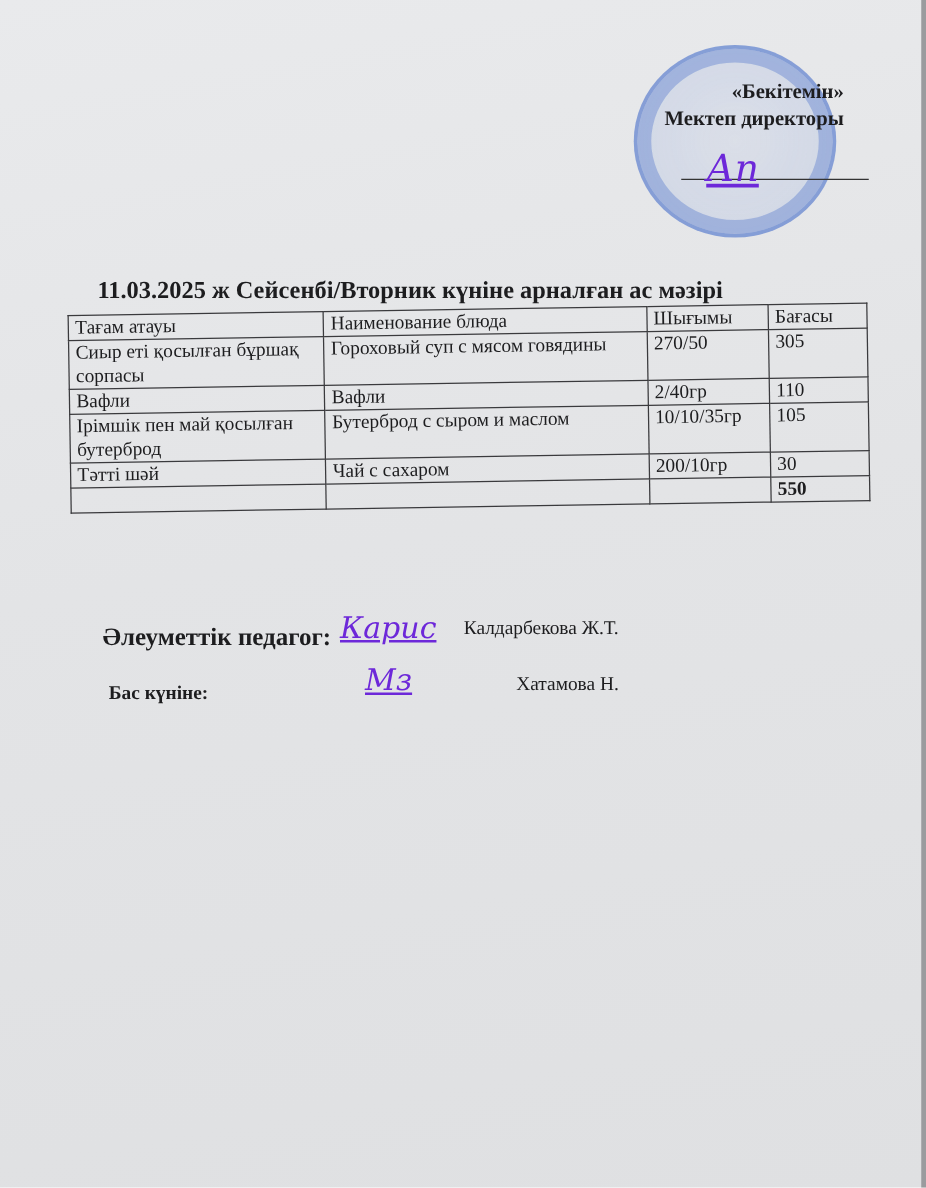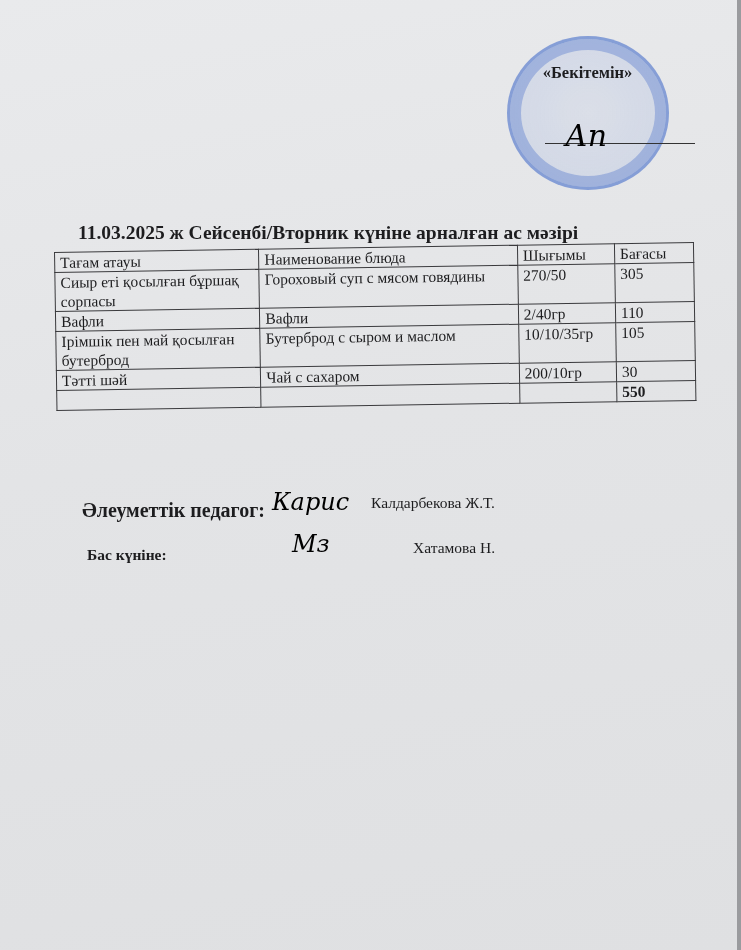--- a/index.html
+++ b/index.html
@@ -6,21 +6,21 @@
   body {
     width:741px; height:950px; overflow:hidden; position:relative;
     background: linear-gradient(170deg, #e9eaec 0%, #e3e4e6 45%, #dfe0e2 100%);
     font-family: "Liberation Serif", serif; color:#1d1d1f;
   }
   .edge-right { position:absolute; right:0; top:0; width:4px; height:950px; background:#9a9b9e; }
   .approval {
     position:absolute; left:500px; top:62px; width:175px; text-align:right;
     font-weight:bold; font-size:16.5px; line-height:22px; z-index:2;
   }
-  .approval .line { display:block;text-align:center; }
+  .approval .line { display:block; }
   .stamp {
     position:absolute; left:507px; top:36px; width:156px; height:148px; border-radius:50%;
     border:3px solid rgba(70,110,200,0.55);
     box-shadow: inset 0 0 0 9px rgba(255,255,255,0), inset 0 0 0 11px rgba(70,110,200,0.35);
     background: radial-gradient(circle, rgba(120,150,220,0.10) 0%, rgba(120,150,220,0.18) 70%, rgba(120,150,220,0.05) 100%);
     z-index:1;
   }
   .title {
     position:absolute; left:78px; top:222px; font-weight:bold; font-size:19.5px; white-space:nowrap;text-align:right;
   }
@@ -30,31 +30,32 @@
   }
   table.menu td, table.menu th {
     border:1px solid #3a3a3d; padding:0 5px; vertical-align:top; text-align:left;
     font-weight:normal; line-height:19px;
   }
   table.menu th { height:19px; }
   .c1 { width:193px; } .c2 { width:247px; } .c3 { width:86px; } .c4 { width:68px; }
   .total { font-weight:bold !important; }
   .sig-label { position:absolute; font-weight:bold; white-space:nowrap; }
   .sig-name { position:absolute; white-space:nowrap; }
-  .signature { position:absolute; color:#000000; font-family:"DejaVu Serif", serif; font-style:italic; }
+  .signature { position:absolute; color:#6d28d9; font-family:"DejaVu Serif", serif; font-style:italic;text-decoration:underline; }
 </style>
 </head>
 <body>
 
 <div class="edge-right"></div>
 
 <div class="stamp"></div>
 
 <div class="approval">
   <span class="line">«Бекітемін»</span>
+  <span class="line">Мектеп директоры</span>
 </div>
 <div class="sign-line approval" style="left:545px;top:143px;width:150px;border-top:1.2px solid #333;height:0;text-align:left;"></div>
 <div class="signature" style="left:565px;top:118px;font-size:30px;z-index:3;">Ап</div>
 
 <div class="title">11.03.2025 ж Сейсенбі/Вторник  күніне арналған ас мәзірі</div>
 
 <table class="menu">
   <tbody>
       <tr>
     <th class="c1">Тағам атауы</th>

